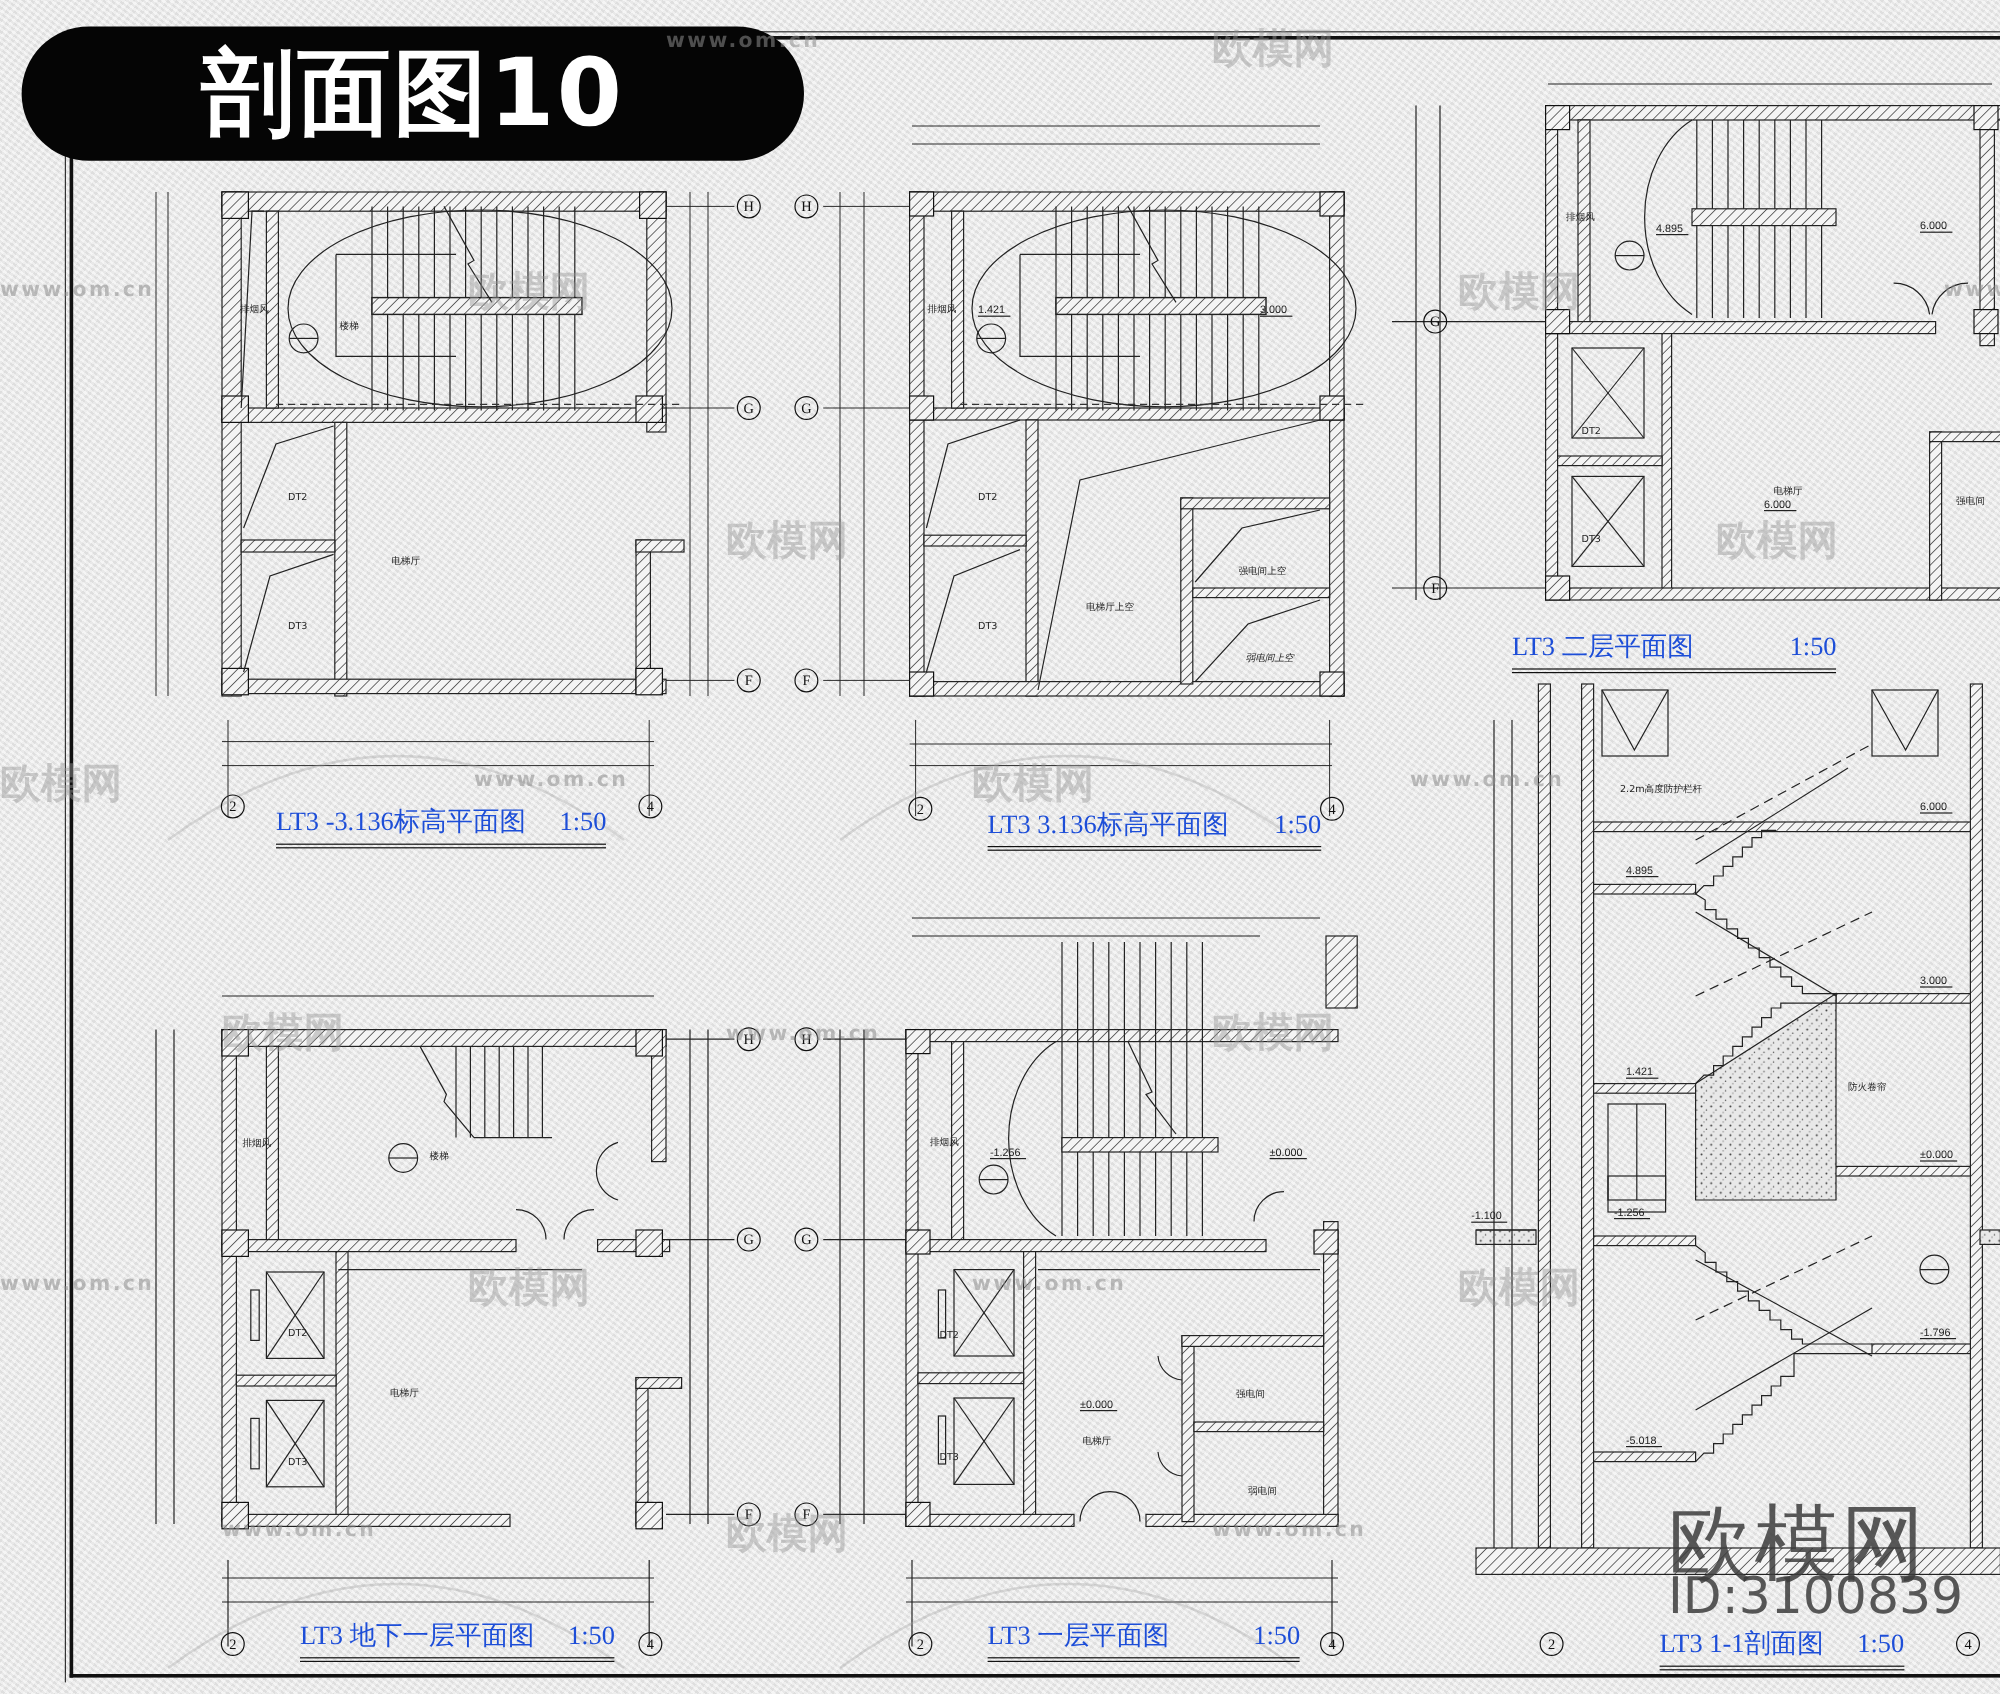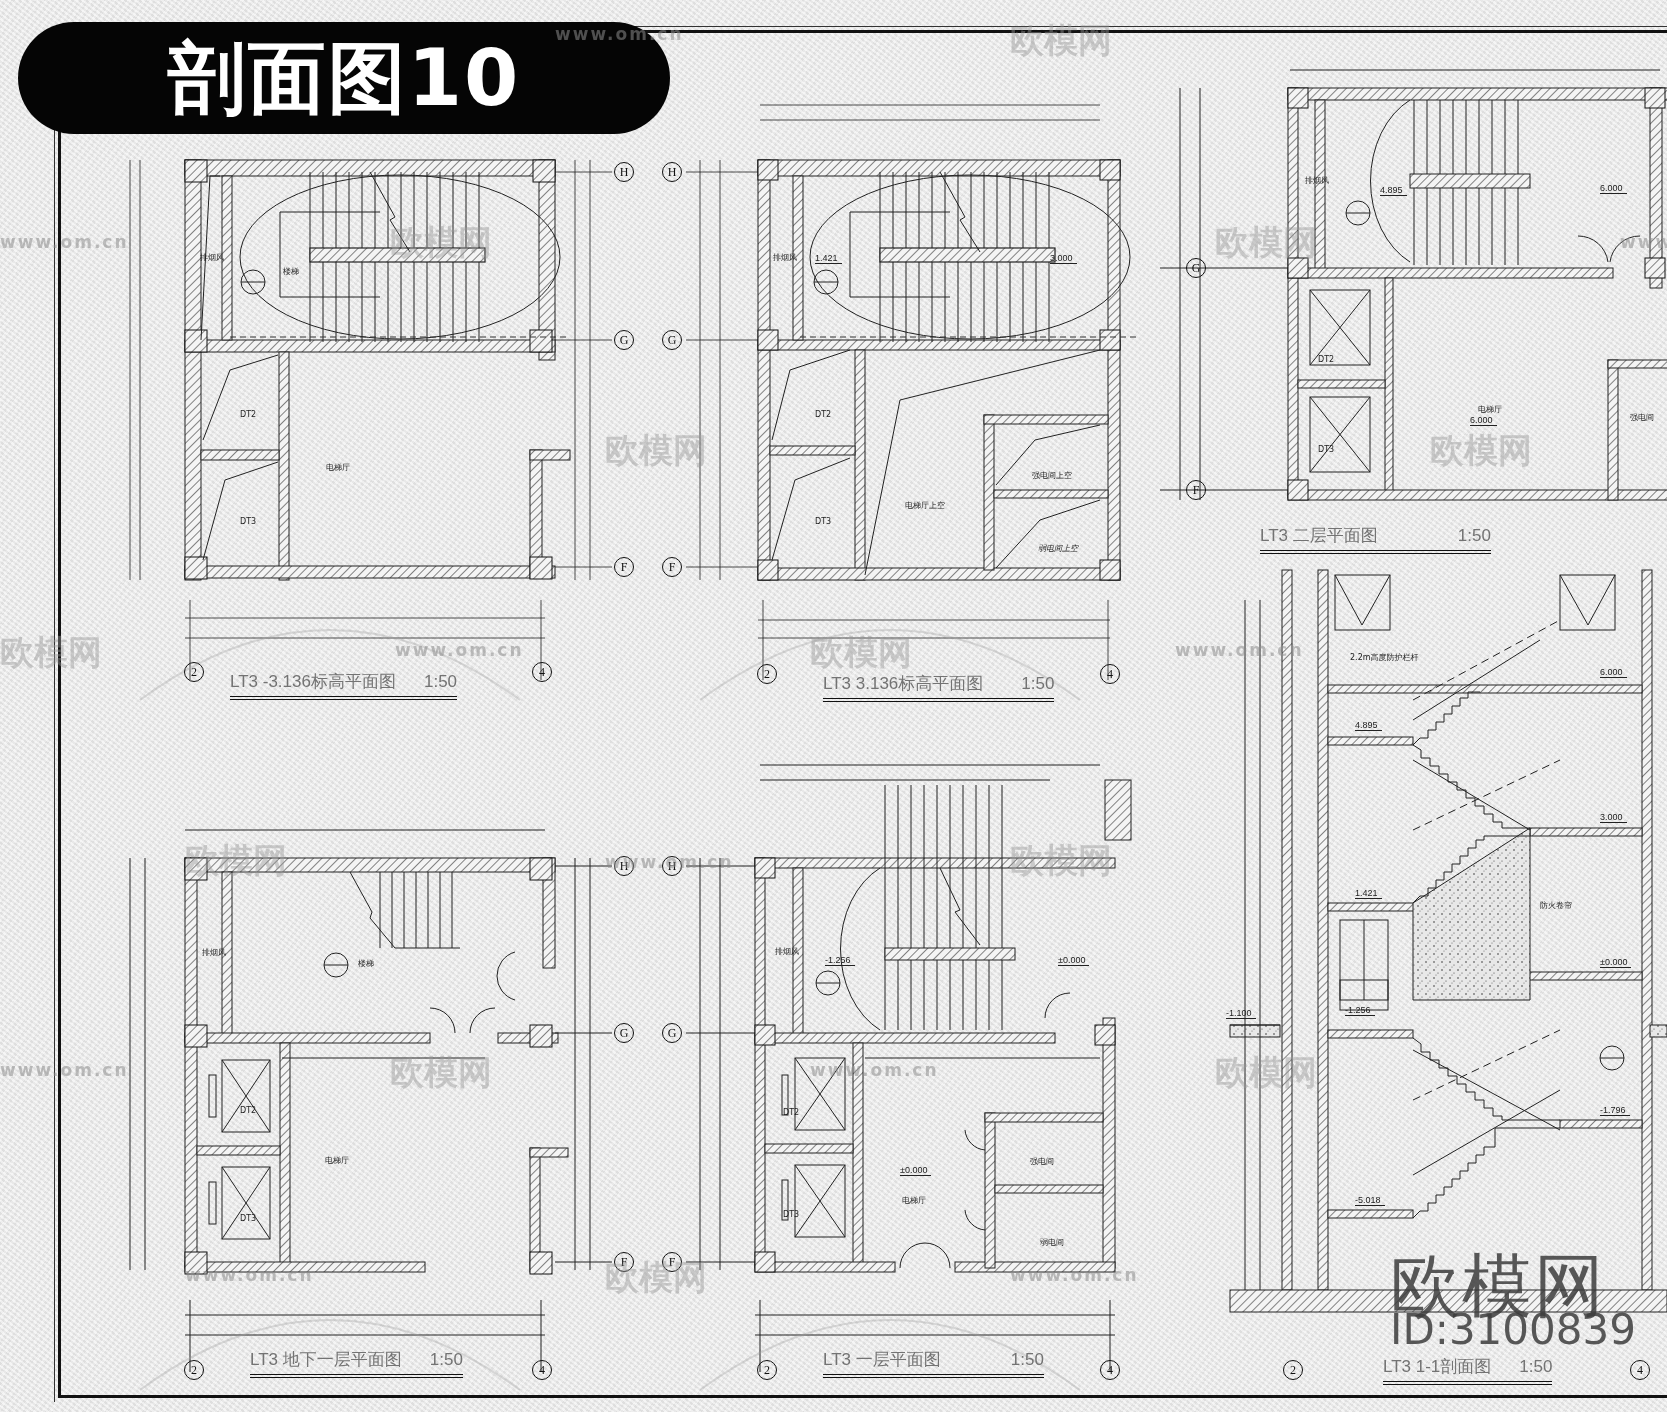--- a/index.html
+++ b/index.html
@@ -7,21 +7,21 @@
   .paper{position:absolute;left:0;top:0;width:1667px;height:1412px;
     background:
       repeating-linear-gradient(37deg, rgba(255,255,255,0.35) 0 2px, rgba(0,0,0,0.03) 2px 4px),
       repeating-linear-gradient(-53deg, rgba(255,255,255,0.25) 0 3px, rgba(0,0,0,0.025) 3px 6px),
       #ebebeb;}
   .frame{position:absolute;left:58px;top:30px;width:1610px;height:1368px;border:3px solid #111;border-right:none;box-sizing:border-box;}
   .frame-inner{position:absolute;left:54px;top:26px;width:1613px;height:1376px;border-top:1px solid #333;border-left:1px solid #333;box-sizing:border-box;}
   .title-pill{position:absolute;left:18px;top:22px;width:652px;height:112px;background:#050505;border-radius:56px;}
   .title-text{position:absolute;left:0;top:0;width:652px;height:112px;text-align:center;line-height:112px;color:#fff;
     font-family:"DejaVu Sans",sans-serif;font-weight:bold;font-size:78px;letter-spacing:2px;}
-  .plan-title{position:absolute;font-family:Liberation Sans, sans-serif;font-size:17px;color:#737373;white-space:nowrap;
+  .plan-title{position:absolute;font-family:Liberation Serif, serif;font-size:22px;color:#1d4ed8;white-space:nowrap;
     border-bottom:4px double #111;padding-bottom:3px;}
   .plan-title span{display:inline-block;}
   .scale{margin-left:28px;}
   .axis-bubble{position:absolute;width:18px;height:18px;border:1.3px solid #111;border-radius:50%;font-size:12px;
     line-height:18px;text-align:center;font-family:"Liberation Serif",serif;color:#111;background:transparent;}
   svg.drawing{position:absolute;left:0;top:0;}
   .wm{position:absolute;color:rgba(150,150,150,0.45);font-family:"DejaVu Sans",sans-serif;font-weight:bold;white-space:nowrap;}
   .wm-url{font-size:17px;letter-spacing:2px;color:rgba(140,140,140,0.55);}
   .wm-logo{font-size:34px;}
   .wm-big{position:absolute;left:1390px;top:1240px;font-family:"DejaVu Sans",sans-serif;font-size:70px;color:rgba(60,60,60,0.85);letter-spacing:2px;}

